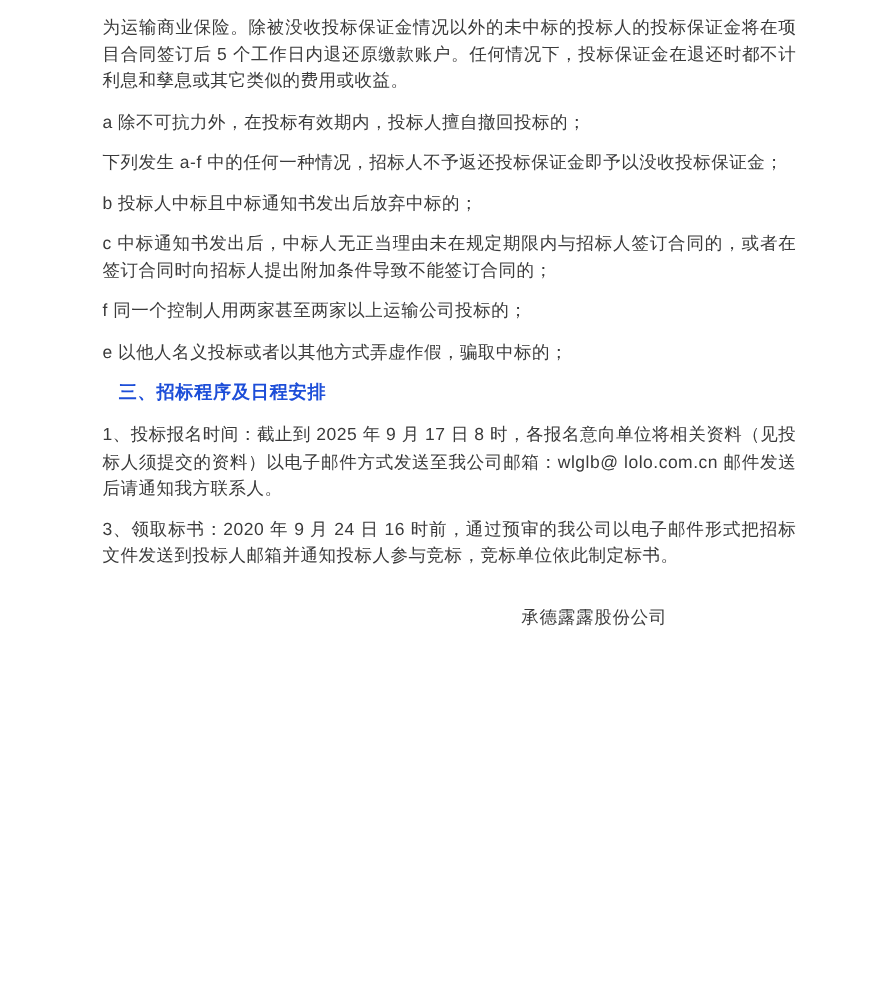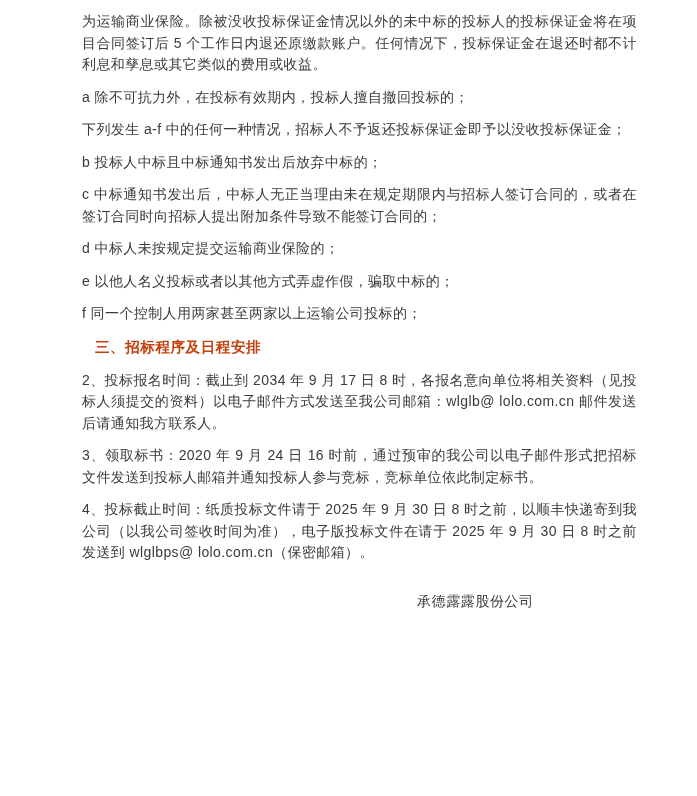--- a/index.html
+++ b/index.html
@@ -23,21 +23,21 @@
     line-height: 21.5px;
     letter-spacing: 0.4px;
     text-align: justify;
     word-break: break-all;
   }
   .heading {
     margin: 3px 0 12px 0;
     padding-left: 13px;
     font-size: 14.5px;
     font-weight: bold;
-    color: #c2410c;
+    color: #1d4ed8;
     line-height: 22px;
     letter-spacing: 0.6px;
   }
   .signature { margin-top: 27px; }
   .sig-line {
     margin: 0;
     font-size: 14px;
     line-height: 21.5px;
     letter-spacing: 0.6px;
   }
@@ -48,28 +48,26 @@
 <body>
 
 <div class="page">
   <div class="content">
 
     <p class="para">为运输商业保险。除被没收投标保证金情况以外的未中标的投标人的投标保证金将在项目合同签订后 5 个工作日内退还原缴款账户。任何情况下，投标保证金在退还时都不计利息和孳息或其它类似的费用或收益。</p>
     <p class="para">a 除不可抗力外，在投标有效期内，投标人擅自撤回投标的；</p>
     <p class="para">下列发生 a-f 中的任何一种情况，招标人不予返还投标保证金即予以没收投标保证金；</p>
     <p class="para">b 投标人中标且中标通知书发出后放弃中标的；</p>
     <p class="para">c 中标通知书发出后，中标人无正当理由未在规定期限内与招标人签订合同的，或者在签订合同时向招标人提出附加条件导致不能签订合同的；</p>
-    <p class="para">d 中标人未按规定提交运输商业保险的；</p>
+    <p class="para">f 同一个控制人用两家甚至两家以上运输公司投标的；</p>
     <p class="para">e 以他人名义投标或者以其他方式弄虚作假，骗取中标的；</p>
-    <p class="para">f 同一个控制人用两家甚至两家以上运输公司投标的；</p>
 
     <h3 class="heading">三、招标程序及日程安排</h3>
 
-    <p class="para">2、投标报名时间：截止到 2034 年 9 月 17 日 8 时，各报名意向单位将相关资料（见投标人须提交的资料）以电子邮件方式发送至我公司邮箱：wlglb@ lolo.com.cn 邮件发送后请通知我方联系人。</p>
+    <p class="para">1、投标报名时间：截止到 2025 年 9 月 17 日 8 时，各报名意向单位将相关资料（见投标人须提交的资料）以电子邮件方式发送至我公司邮箱：wlglb@ lolo.com.cn 邮件发送后请通知我方联系人。</p>
     <p class="para">3、领取标书：2020 年 9 月 24 日 16 时前，通过预审的我公司以电子邮件形式把招标文件发送到投标人邮箱并通知投标人参与竞标，竞标单位依此制定标书。</p>
-    <p class="para">4、投标截止时间：纸质投标文件请于 2025 年 9 月 30 日 8 时之前，以顺丰快递寄到我公司（以我公司签收时间为准），电子版投标文件在请于 2025 年 9 月 30 日 8 时之前发送到 wlglbps@ lolo.com.cn（保密邮箱）。</p>
 
     <div class="signature">
       <p class="sig-line sig-company">承德露露股份公司</p>
     </div>
 
   </div>
 </div>
 
 </body></html>

